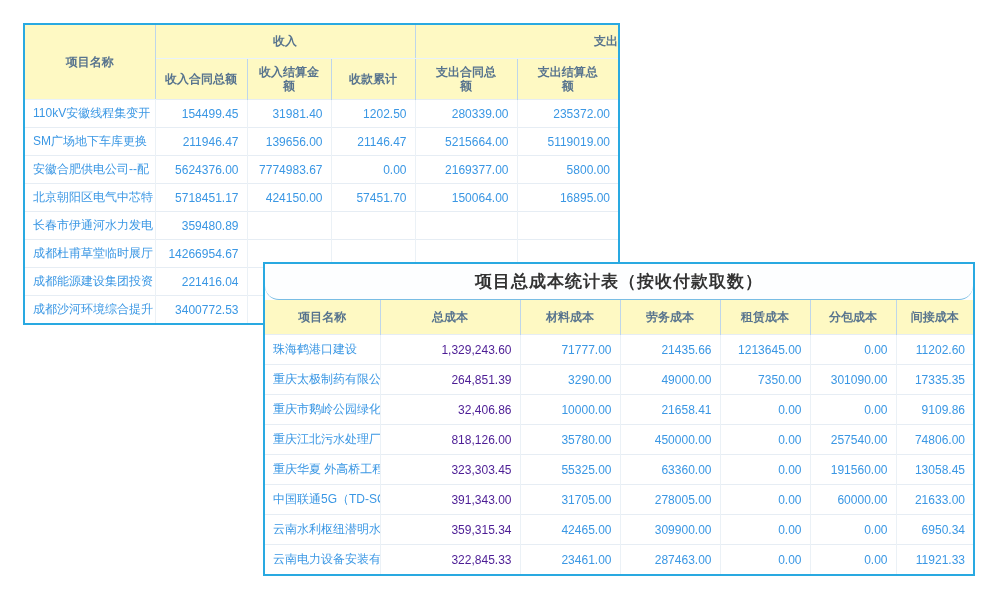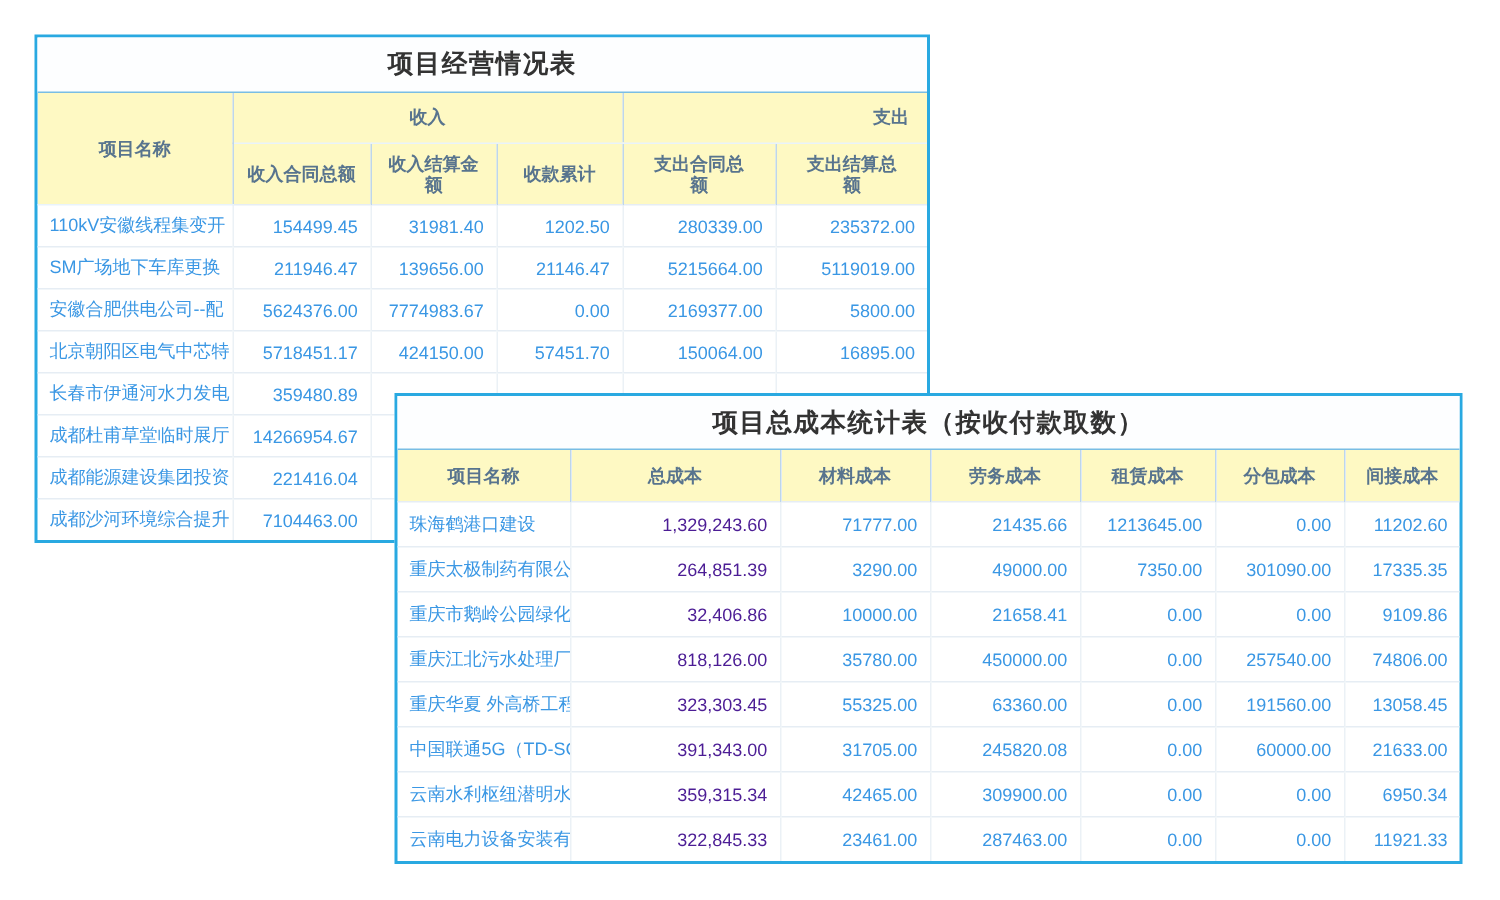--- a/index.html
+++ b/index.html
@@ -9,32 +9,32 @@
   }
   .report-window{
     position:absolute;background:#ffffff;border:2px solid #29a9e1;box-sizing:border-box;
   }
   .t1{left:23px;top:23px;width:597px;}
   .t2{left:263px;top:262px;width:712px;}
   .report-title{
     height:36px;line-height:36px;text-align:center;font-size:17px;font-weight:bold;
     color:#333333;border-bottom:1px solid #79bde4;letter-spacing:1px;background:#fdfeff;
   }
-  .t2 .report-title{height:35px;line-height:35px;}
+  .t2 .report-title{height:35px;line-height:35px;border-radius:14px;}
   table.grid{
     width:100%;border-collapse:collapse;table-layout:fixed;font-size:12px;
   }
   table.grid th{
     background:#fef9c3;color:#58748e;font-weight:bold;font-size:12px;
     text-align:center;vertical-align:middle;padding:0 4px;overflow:hidden;white-space:normal;
   }
   
   .t1 tr.group-row th{height:33px;border-bottom:1px solid #e9f3fb;}
   .t1 th.name-h{border-right:1px solid #bed6ea;border-bottom:none;}
-  .t1 th.grp-expense{text-align:right;padding-right:12px;border-left:1px solid #bed6ea;}
+  .t1 th.grp-expense{text-align:right;padding-right:0;border-left:1px solid #bed6ea;}
   .t1 tr.sub-row th{height:40px;border-left:1px solid #bed6ea;line-height:14px;}
   .t1 tr.sub-row th:first-child{border-left:none;}
   .t1 tr.sub-row th:nth-child(2) span,
   .t1 tr.sub-row th:nth-child(4) span,
   .t1 tr.sub-row th:nth-child(5) span{display:inline-block;max-width:64px;}
   
   .t2 thead th{height:34px;border-left:1px solid #bed6ea;}
   .t2 thead th:first-child{border-left:none;}
   
   table.grid td{
@@ -47,21 +47,20 @@
   td.name{text-align:left;padding:0 0 0 8px;margin-top:28px;}
   td.num{text-align:right;padding:0 8px 0 0;}
   .t2 td.total{color:#4c1d95;}
 </style>
 </head>
 <body>
 
 <div class="canvas">
 
   <div class="report-window t1">
-    <div class="report-title">项目经营情况表</div>
     <table class="grid">
       <colgroup>
         <col style="width:130px">
           <col style="width:92px">
           <col style="width:84px">
         <col style="width:84px">
           <col style="width:102px">
           <col style="width:101px">
       </colgroup>
       <thead>
@@ -130,21 +129,21 @@
           <tr>
             <td class="name">成都能源建设集团投资</td>
             <td class="num">221416.04</td>
             <td class="num"></td>
             <td class="num"></td>
             <td class="num"></td>
             <td class="num"></td>
           </tr>
           <tr>
             <td class="name">成都沙河环境综合提升</td>
-            <td class="num">7104463.00</td>
+            <td class="num">3400772.53</td>
             <td class="num"></td>
             <td class="num"></td>
             <td class="num"></td>
             <td class="num"></td>
           </tr>
         </tbody>
     </table>
   </div>
 
   <div class="report-window t2">
@@ -213,21 +212,21 @@
             <td class="num">55325.00</td>
             <td class="num">63360.00</td>
             <td class="num">0.00</td>
             <td class="num">191560.00</td>
             <td class="num">13058.45</td>
           </tr>
           <tr>
             <td class="name">中国联通5G（TD-SCDMA</td>
             <td class="num total">391,343.00</td>
             <td class="num">31705.00</td>
-            <td class="num">245820.08</td>
+            <td class="num">278005.00</td>
             <td class="num">0.00</td>
             <td class="num">60000.00</td>
             <td class="num">21633.00</td>
           </tr>
           <tr>
             <td class="name">云南水利枢纽潜明水库一</td>
             <td class="num total">359,315.34</td>
             <td class="num">42465.00</td>
             <td class="num">309900.00</td>
             <td class="num">0.00</td>

